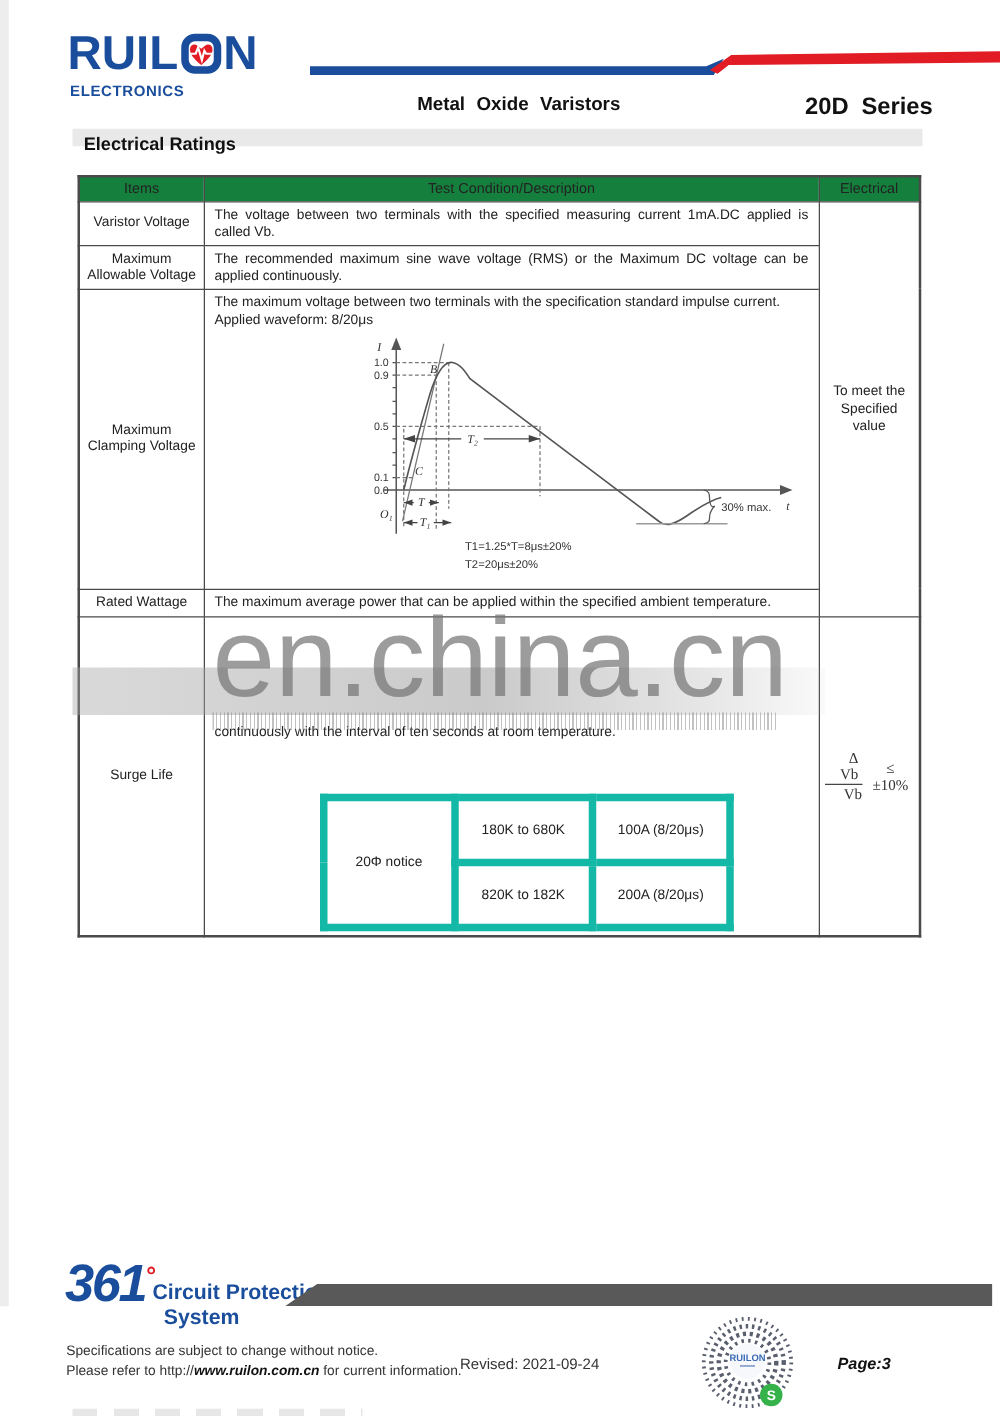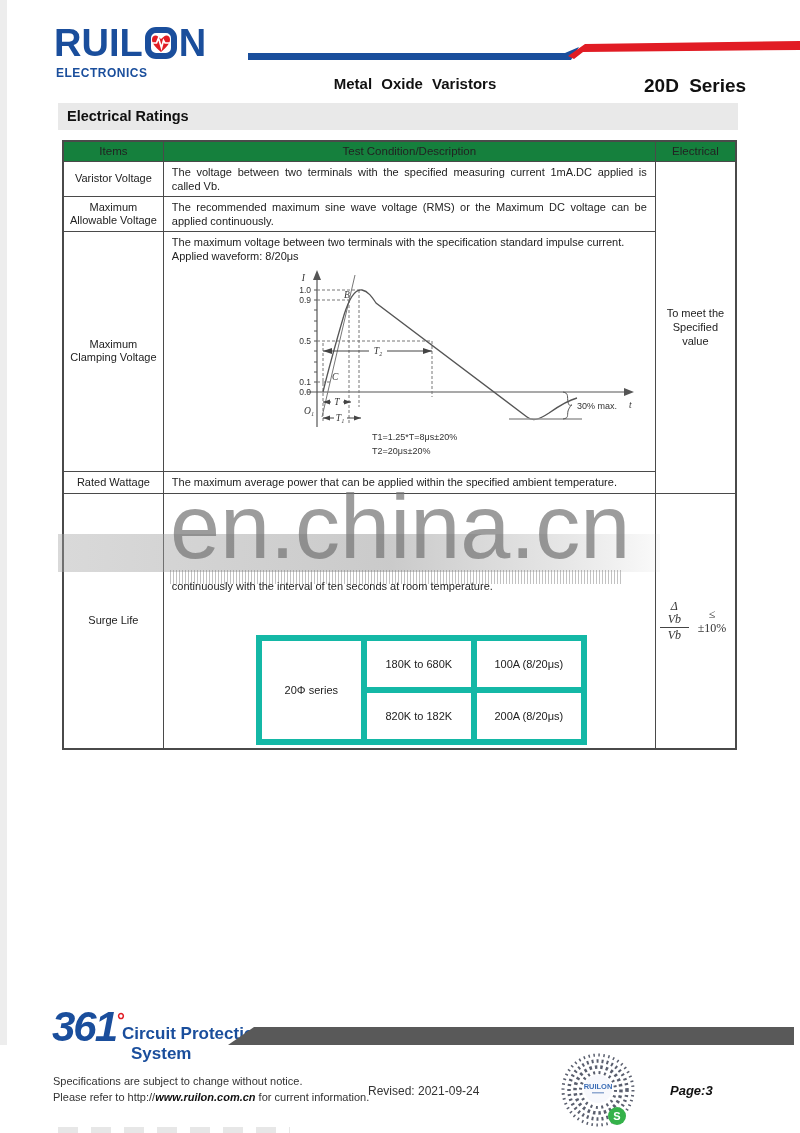--- a/index.html
+++ b/index.html
@@ -16,21 +16,21 @@
   .logo svg { margin:0 1px; display:block; }
   .sub-brand { position:absolute; left:56px; top:66px; font-size:12px; font-weight:bold;
                color:#1a4e9c; letter-spacing:0.5px; }
   .rule-svg { position:absolute; left:245px; top:40px; }
   .product-title { position:absolute; left:255px; top:75px; width:320px; text-align:center;
                    font-size:15px; font-weight:bold; word-spacing:5px; color:#111; }
   .series-title { position:absolute; left:644px; top:75px; font-size:19px; font-weight:bold;
                   word-spacing:5px; color:#111; }
 
   
-  .section-band { position:absolute; left:58px; top:103px; width:680px; height:27px;
+  .section-band { position:absolute; left:58px; top:103px; width:680px; height:14px;
                   background:#e9e9e9; line-height:27px; padding-left:9px;
                   font-size:14.5px; font-weight:bold; color:#111; }
 
   
   table.ratings { position:absolute; left:62px; top:140px; width:675px;
                   border-collapse:collapse; font-size:11px; color:#222; z-index:1; }
   table.ratings, table.ratings td { border:1px solid #4a4a4a; }
   table.ratings { border-width:2px; }
   tr.thead td { height:20px; text-align:center; background:#15803d; font-size:11.5px; padding:2px; }
   td.item-cell { text-align:center; vertical-align:middle; padding:2px 4px; line-height:13px; }
@@ -44,21 +44,21 @@
   .lbl  { font-family:"Liberation Serif", serif; font-style:italic; font-size:9.5px; fill:#333; }
   .tick { font-size:8.5px; fill:#333; }
   .note { font-size:9px; fill:#333; }
   .surge-spacer { height:82px; }
   .surge-line { margin:0; }
   table.surge-inner { border-collapse:collapse; margin:42px 0 0 84px; font-size:11px; }
   table.surge-inner td { border:6px solid #14b8a6; text-align:center; vertical-align:middle;
                          height:27px; padding:16px 4px; }
   .formula { display:flex; align-items:center; justify-content:center; gap:4px;
              font-family:"Liberation Serif", serif; font-size:12px; color:#333; }
-  .frac { display:inline-block; text-align:center; line-height:13px;font-style:italic; }
+  .frac { display:inline-block; text-align:right; line-height:13px; }
   .frac .num { display:block; border-bottom:1px solid #444; padding:0 3px 1px; }
   .frac .den { display:block; padding-top:1px; }
 
   
   .wm-band { position:absolute; left:58px; top:534px; width:602px; height:38px; z-index:4;
              background:linear-gradient(90deg, rgba(165,165,165,.42) 0%, rgba(150,150,150,.5) 55%,
                          rgba(170,170,170,.28) 85%, rgba(190,190,190,.08) 100%); }
   .wm-fringe { position:absolute; left:170px; top:570px; width:452px; height:14px; z-index:4;
                background:repeating-linear-gradient(90deg, rgba(120,120,120,.45) 0 1px, transparent 1px 3px); }
   .wm-text { position:absolute; left:170px; top:482px; z-index:5; font-size:90px; line-height:1;
@@ -220,21 +220,21 @@
       <div class="surge-spacer"></div>
       <p class="surge-line">continuously with the interval of ten seconds at room temperature.</p>
       <table class="surge-inner">
         <colgroup>
               <col style="width:105px">
               <col style="width:110px">
               <col style="width:110px">
             </colgroup>
         <tbody>
               <tr>
-          <td rowspan="2">20Φ series</td>
+          <td rowspan="2">20Φ notice</td>
           <td>180K to 680K</td>
           <td>100A (8/20μs)</td>
         </tr>
         <tr>
           <td>820K to 182K</td>
           <td>200A (8/20μs)</td>
         </tr>
       </tbody>
           </table>
     </td>

